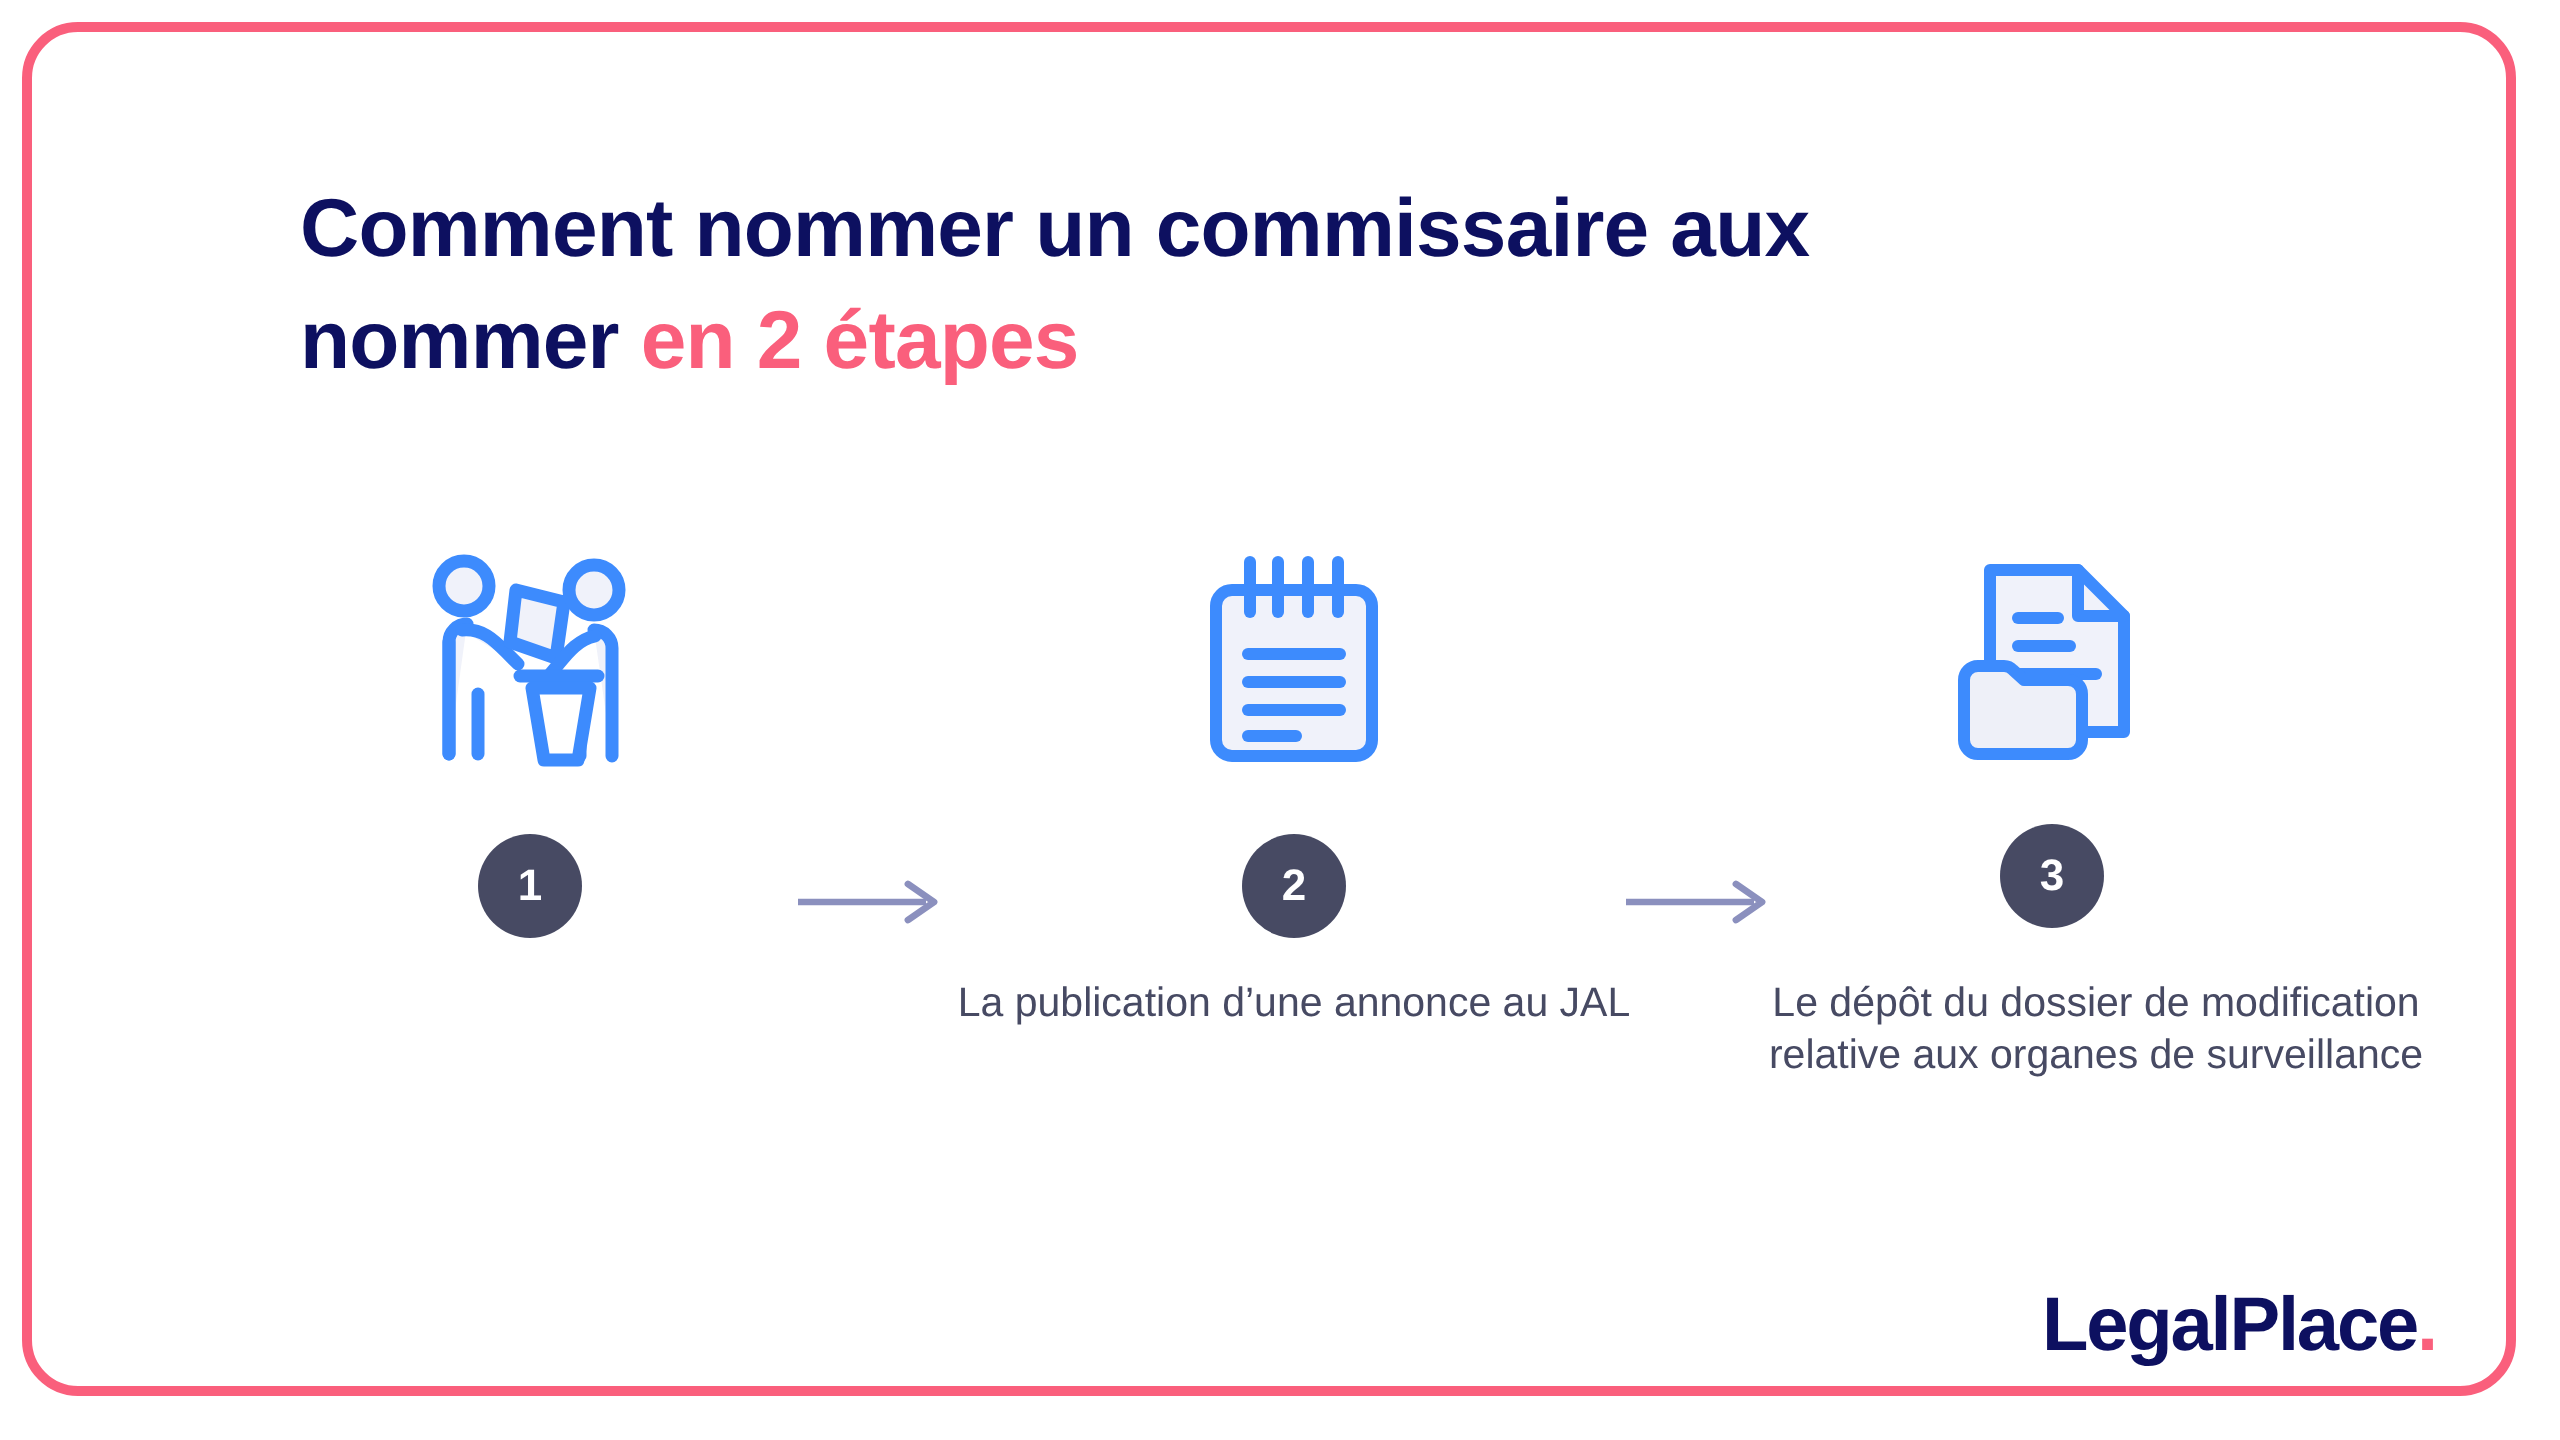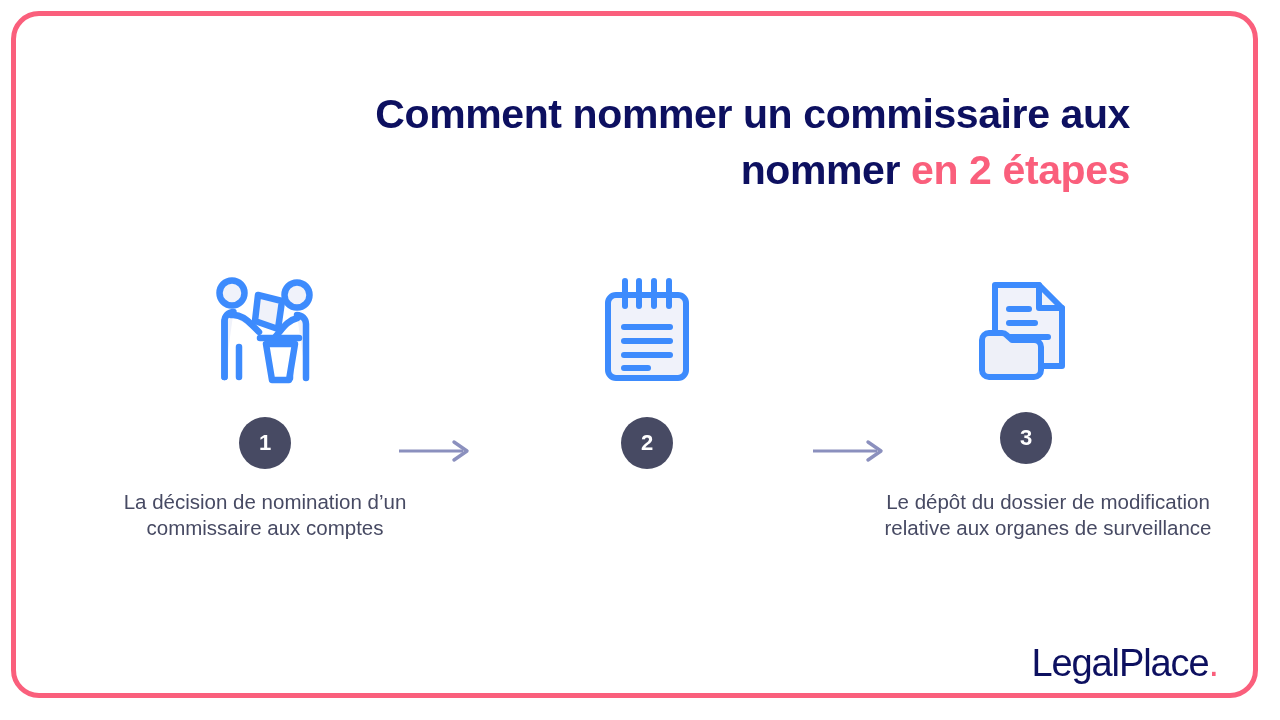--- a/index.html
+++ b/index.html
@@ -33,21 +33,21 @@
     box-sizing: border-box;
     background: #ffffff;
   }
 
   
   .title-block {
     position: absolute;
     left: 150px;
     top: 86px;
     width: 980px;
-    text-align: right;
+    text-align: left;
     font-size: 41px;
     font-weight: bold;
     line-height: 56px;
     letter-spacing: -0.4px;
     color: #0d1060;
   }
   .title-accent { color: #fa5f7c; }
 
   
   .steps {
@@ -108,21 +108,21 @@
   }
   .arrow-1 { left: 357px; }
   .arrow-2 { left: 771px; }
 
   
   .logo {
     position: absolute;
     right: 62px;
     bottom: 38px;
     font-size: 38px;
-    font-weight: normal;
+    font-weight: bold;
     letter-spacing: -1.1px;
     color: #0d1060;
     line-height: 1;
   }
   .logo-dot { color: #fa5f7c; }
 </style>
 </head>
 <body>
 
 <div id="infographic">
@@ -160,21 +160,20 @@
             <path d="M86.5 44 c-9 2 -14 9 -19 15 l-5 6" fill="#f0f2fa"></path>
 
             <path d="M79 104 L79 74"></path>
 
             <path d="M49 64 L88 64"></path>
             <path d="M55 70 L84 70 L78 106 L61 106 Z" fill="#ffffff"></path>
           </g>
         </svg>
       </div>
       <div class="badge">1</div>
-      <div class="caption">La décision de nomination d’un commissaire aux comptes</div>
     </div>
 
     <div class="step step-2">
       <div class="icon-wrap">
         <svg width="96" height="110" viewBox="0 0 96 110">
           <g fill="none" stroke="#3d8bfd" stroke-width="6" stroke-linecap="round" stroke-linejoin="round">
 
             <rect x="9" y="20" width="78" height="83" rx="8" fill="#f0f2fa"></rect>
 
             <path d="M26 6 L26 31"></path>
@@ -183,20 +182,21 @@
             <path d="M70 6 L70 31"></path>
 
             <path d="M25 52 L71 52"></path>
             <path d="M25 66 L71 66"></path>
             <path d="M25 80 L71 80"></path>
             <path d="M25 93 L49 93"></path>
           </g>
         </svg>
       </div>
       <div class="badge">2</div>
+      <div class="caption">La publication d’une annonce au JAL</div>
     </div>
 
     <div class="step step-3">
       <div class="icon-wrap">
         <svg width="100" height="105" viewBox="0 0 100 105">
           <g fill="none" stroke="#3d8bfd" stroke-width="6" stroke-linecap="round" stroke-linejoin="round">
 
             <path d="M19 7 L63 7 L86 30 L86 88 L19 88 Z" fill="#f0f2fa"></path>
             <path d="M63 7 L63 30 L86 30"></path>
 

